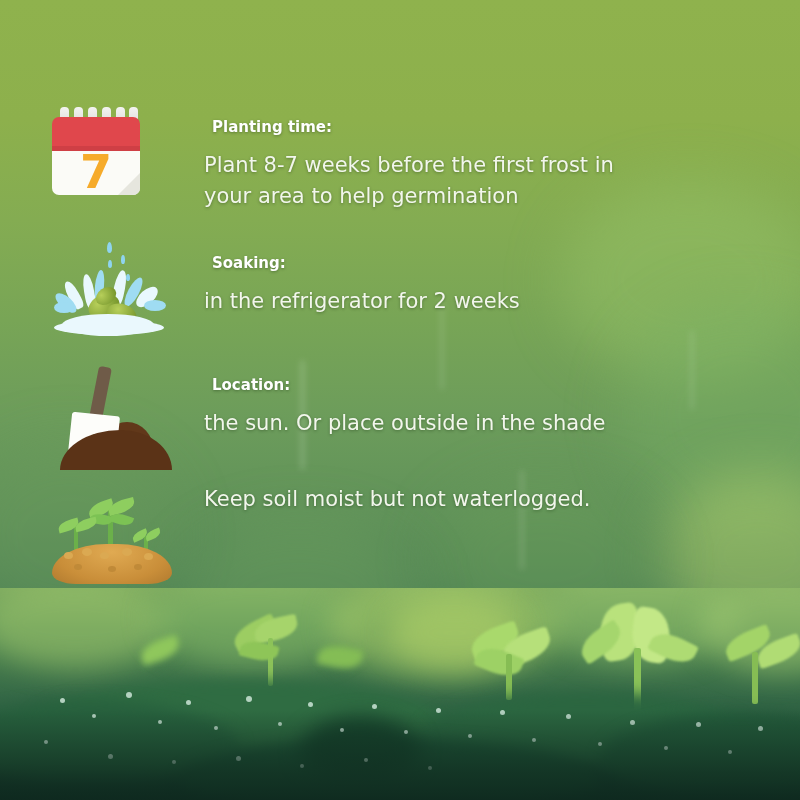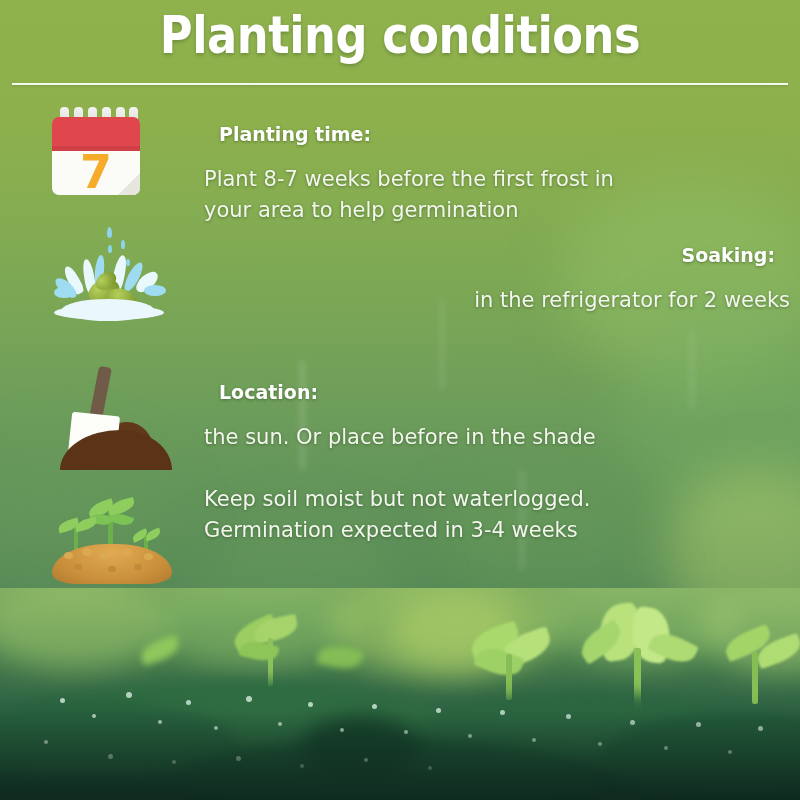--- a/index.html
+++ b/index.html
@@ -47,23 +47,23 @@
     position:absolute;left:12px;top:83px;width:776px;height:2px;
     background:rgba(255,255,255,0.92);
     box-shadow:0 1px 2px rgba(40,60,20,0.18);
   }
 
   
   .section{position:absolute;left:0;width:800px;}
   .sec-icon{position:absolute;left:30px;top:0;width:140px;height:110px;}
   .sec-text{position:absolute;left:204px;top:0;width:586px;}
   .sec-head{
-    font-size:19px;font-weight:bold;color:#ffffff;line-height:30px;
+    font-size:15px;font-weight:bold;color:#ffffff;line-height:30px;
     text-shadow:0 1px 3px rgba(30,55,20,0.45);
-    margin:15px;
+    margin:8px;
   }
   .sec-body{
     font-size:21px;color:#f2f6ec;line-height:31px;margin:0;
     text-shadow:0 1px 3px rgba(30,55,20,0.45);
   }
 
   
   #photo{
     position:absolute;left:0;top:588px;width:800px;height:212px;overflow:hidden;
     background:
@@ -138,24 +138,20 @@
   <div class="blotch" style="left:620px;top:300px;width:240px;height:230px;background:rgba(120,175,100,0.40);"></div>
   <div class="blotch" style="left:660px;top:470px;width:200px;height:170px;background:rgba(186,214,110,0.45);"></div>
   <div class="blotch" style="left:430px;top:480px;width:230px;height:160px;background:rgba(110,160,90,0.35);"></div>
   <div class="blotch" style="left:-40px;top:440px;width:220px;height:190px;background:rgba(105,155,92,0.35);"></div>
   <div class="blotch" style="left:180px;top:520px;width:240px;height:150px;background:rgba(118,168,96,0.32);"></div>
   <div class="blotch" style="left:300px;top:360px;width:5px;height:110px;border-radius:3px;background:rgba(225,240,215,0.20);filter:blur(3px);"></div>
   <div class="blotch" style="left:440px;top:300px;width:4px;height:90px;border-radius:3px;background:rgba(225,240,215,0.16);filter:blur(3px);"></div>
   <div class="blotch" style="left:520px;top:470px;width:4px;height:100px;border-radius:3px;background:rgba(225,240,215,0.18);filter:blur(3px);"></div>
   <div class="blotch" style="left:690px;top:330px;width:4px;height:80px;border-radius:3px;background:rgba(225,240,215,0.16);filter:blur(3px);"></div>
 
-  <div id="header">
-    <div id="title">Planting conditions</div>
-    <div id="divider"></div>
-  </div>
 
   <div class="section" style="top:104px;height:116px;">
     <div class="sec-icon">
       <div class="cal">
         <div class="cal-ring" style="left:8px;"></div>
         <div class="cal-ring" style="left:22px;"></div>
         <div class="cal-ring" style="left:36px;"></div>
         <div class="cal-ring" style="left:50px;"></div>
         <div class="cal-ring" style="left:64px;"></div>
         <div class="cal-ring" style="left:77px;"></div>
@@ -166,21 +162,21 @@
         <div class="cal-num">7</div>
       </div>
     </div>
     <div class="sec-text">
       <p class="sec-head">Planting time:</p>
       <p class="sec-body">Plant 8-7 weeks before the first frost in</p>
       <p class="sec-body">your area to help germination</p>
     </div>
   </div>
 
-  <div class="section" style="top:225px;height:116px;text-align:right;">
+  <div class="section" style="top:240px;height:116px;">
     <div class="sec-icon">
       <div class="splash">
 
         <div class="drop" style="left:59px;top:2px;width:5px;height:11px;"></div>
         <div class="drop" style="left:73px;top:15px;width:4px;height:9px;"></div>
         <div class="drop" style="left:60px;top:20px;width:4px;height:8px;"></div>
         <div class="drop" style="left:78px;top:34px;width:4px;height:7px;"></div>
 
         <div class="sp-w" style="left:20px;top:40px;width:11px;height:30px;border-radius:50% 50% 30% 30%;transform:rotate(-28deg);"></div>
         <div class="sp" style="left:12px;top:50px;width:12px;height:26px;border-radius:50%;transform:rotate(-48deg);"></div>
@@ -211,21 +207,21 @@
       <div class="shov">
         <div class="sh-handle"></div>
         <div class="dirt2"></div>
         <div class="sh-blade"></div>
         <div class="sh-notch"></div>
         <div class="dirt"></div>
       </div>
     </div>
     <div class="sec-text">
       <p class="sec-head">Location:</p>
-      <p class="sec-body">the sun. Or place before in the shade</p>
+      <p class="sec-body">the sun. Or place outside in the shade</p>
     </div>
   </div>
 
   <div class="section" style="top:484px;height:116px;">
     <div class="sec-icon">
       <div class="spr">
 
         <div class="stem" style="left:62px;top:22px;width:5px;height:48px;"></div>
         <div class="leafd" style="left:42px;top:16px;width:26px;height:13px;transform:rotate(-18deg);"></div>
         <div class="leafd" style="left:62px;top:14px;width:27px;height:13px;transform:rotate(166deg);"></div>
@@ -246,21 +242,20 @@
         <div class="soil-t" style="left:54px;top:66px;width:9px;height:7px;"></div>
         <div class="soil-t" style="left:76px;top:62px;width:10px;height:8px;"></div>
         <div class="soil-t" style="left:98px;top:67px;width:9px;height:7px;"></div>
         <div class="soil-t" style="left:28px;top:78px;width:8px;height:6px;background:#c08a38;"></div>
         <div class="soil-t" style="left:62px;top:80px;width:8px;height:6px;background:#c08a38;"></div>
         <div class="soil-t" style="left:88px;top:78px;width:8px;height:6px;background:#c08a38;"></div>
       </div>
     </div>
     <div class="sec-text">
       <p class="sec-body">Keep soil moist but not waterlogged.</p>
-      <p class="sec-body">Germination expected in 3-4 weeks</p>
     </div>
   </div>
 
   <div id="photo">
 
     <div class="pblob" style="left:-20px;top:-10px;width:190px;height:90px;background:rgba(160,200,110,0.55);"></div>
     <div class="pblob" style="left:150px;top:-20px;width:210px;height:100px;background:rgba(140,190,105,0.50);"></div>
     <div class="pblob" style="left:330px;top:-15px;width:230px;height:105px;background:rgba(170,205,105,0.55);"></div>
     <div class="pblob" style="left:540px;top:-25px;width:200px;height:100px;background:rgba(150,195,110,0.50);"></div>
     <div class="pblob" style="left:700px;top:-10px;width:160px;height:95px;background:rgba(165,205,115,0.52);"></div>

